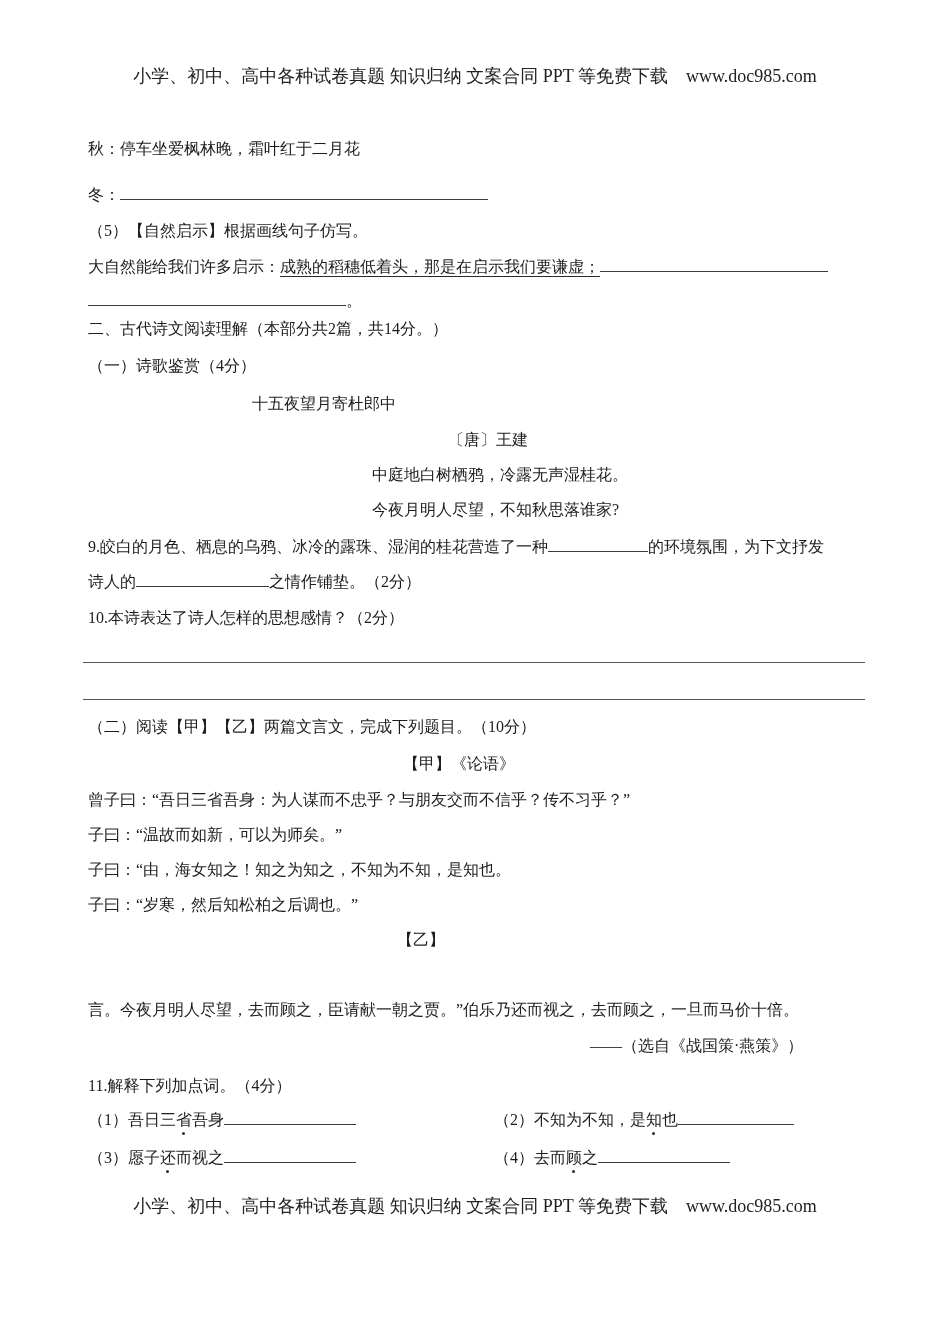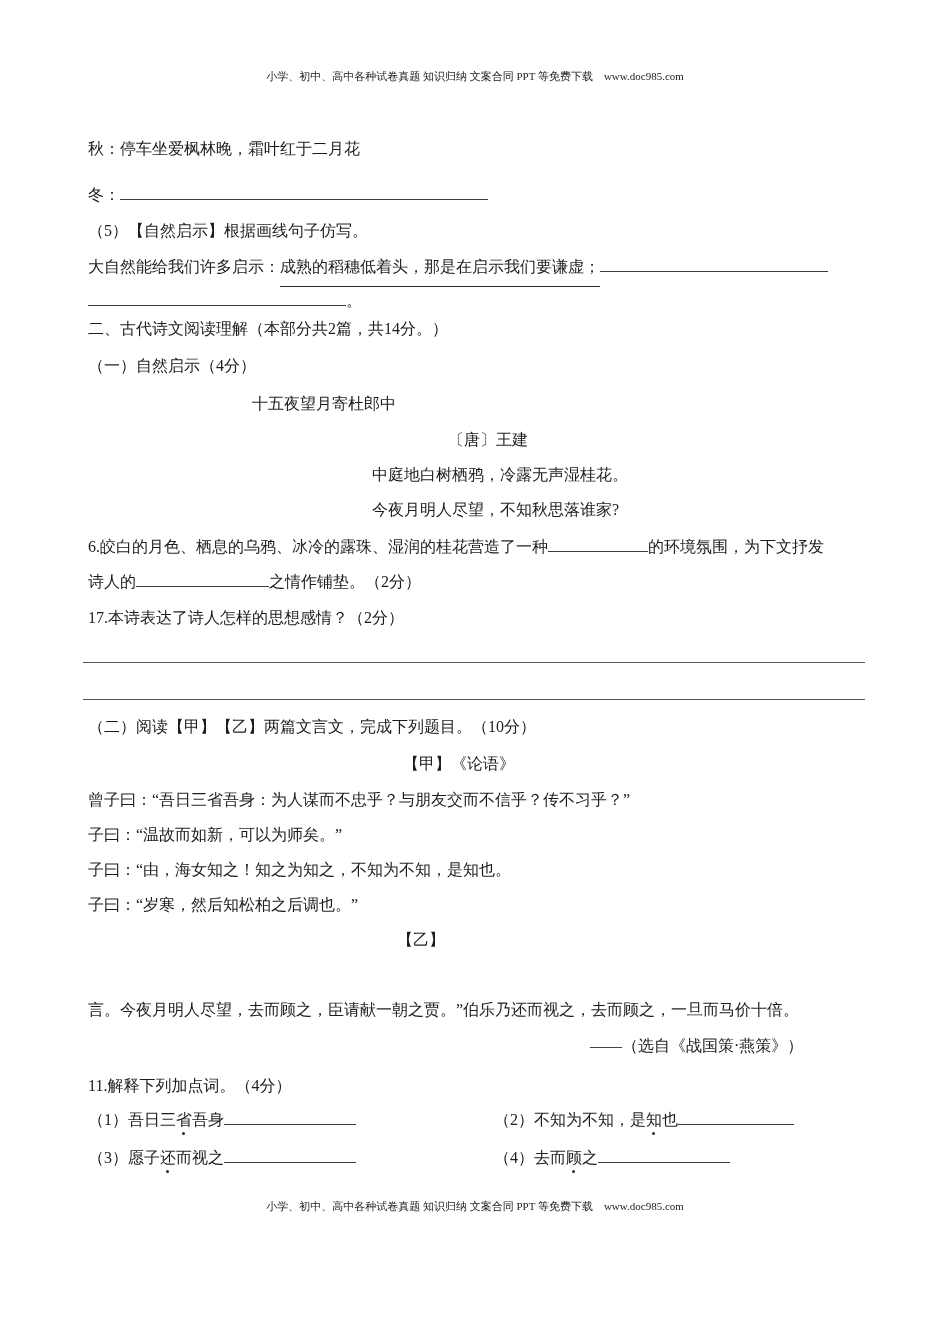--- a/index.html
+++ b/index.html
@@ -14,29 +14,29 @@
     overflow:hidden;
   }
   .line {
     position:absolute;
     left:88px;
     line-height:21px;
     white-space:nowrap;
   }
   .center-full { left:0; right:0; text-align:center; }
   .bold { font-weight:normal; }
-  .small { font-size:11px; color:#222; }
+  .small { font-size:18px; color:#222; }
   .indent2 { text-indent:32px; }
   .blank {
     display:inline-block;
     height:17px;
     border-bottom:1px solid #3a3a3a;
     vertical-align:baseline;
   }
-  .ul-seg { border-bottom:1px solid #2a2a2a; padding-bottom:11px; }
+  .ul-seg { border-bottom:1px solid #2a2a2a; padding-bottom:1px; }
   .rule {
     position:absolute;
     left:83px; width:782px;
     border-top:1px solid #555;
     height:0;
   }
   .dotted { position:relative; display:inline-block; }
   .dotted::after {
     content:"";
     position:absolute;
@@ -66,39 +66,39 @@
   <div class="line" style="top:254px">
     <span>大自然能给我们许多启示：</span><span class="ul-seg">成熟的稻穗低着头，那是在启示我们要谦虚；</span><span class="blank" style="width:228px"></span>
   </div>
 
   <div class="line" style="top:288px">
     <span class="blank" style="width:258px"></span><span>。</span>
   </div>
 
   <div class="line bold" style="top:318px">二、古代诗文阅读理解（本部分共2篇，共14分。）</div>
 
-  <div class="line bold" style="top:355px">（一）自然启示（4分）</div>
+  <div class="line bold" style="top:355px">（一）诗歌鉴赏（4分）</div>
 
   <div class="line bold" style="top:393px; left:252px">十五夜望月寄杜郎中</div>
 
   <div class="line bold" style="top:429px; left:448px">〔唐〕王建</div>
 
   <div class="line" style="top:464px; left:372px">中庭地白树栖鸦，冷露无声湿桂花。</div>
 
   <div class="line" style="top:499px; left:372px">今夜月明人尽望，不知秋思落谁家?</div>
 
   <div class="line" style="top:534px">
-    <span>6.皎白的月色、栖息的乌鸦、冰冷的露珠、湿润的桂花营造了一种</span><span class="blank" style="width:100px"></span><span>的环境氛围，为下文抒发</span>
+    <span>9.皎白的月色、栖息的乌鸦、冰冷的露珠、湿润的桂花营造了一种</span><span class="blank" style="width:100px"></span><span>的环境氛围，为下文抒发</span>
   </div>
 
   <div class="line" style="top:569px">
     <span>诗人的</span><span class="blank" style="width:133px"></span><span>之情作铺垫。（2分）</span>
   </div>
 
-  <div class="line" style="top:607px">17.本诗表达了诗人怎样的思想感情？（2分）</div>
+  <div class="line" style="top:607px">10.本诗表达了诗人怎样的思想感情？（2分）</div>
 
   <div class="rule" style="top:662px"></div>
   <div class="rule" style="top:699px"></div>
 
   <div class="line bold" style="top:716px">（二）阅读【甲】【乙】两篇文言文，完成下列题目。（10分）</div>
 
   <div class="line" style="top:753px; left:403px">
     <span class="bold">【甲】</span><span>《论语》</span>
   </div>
 

